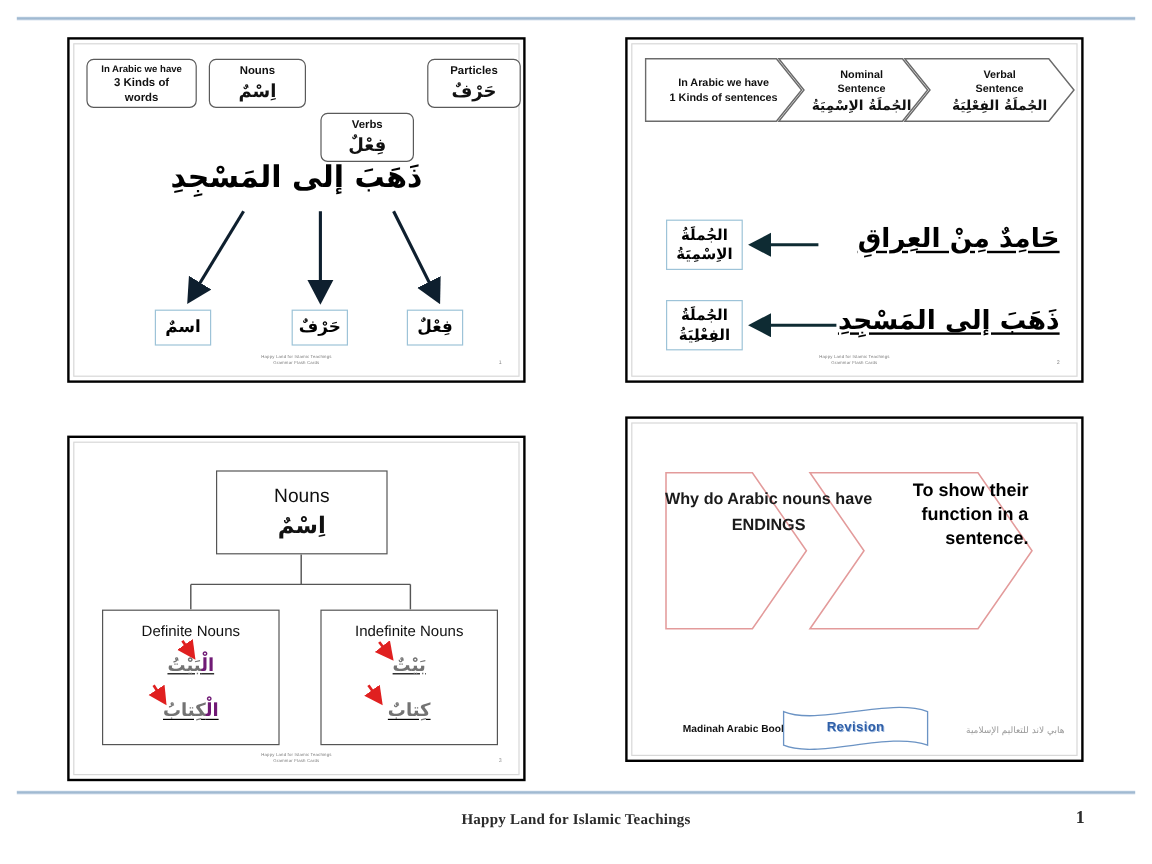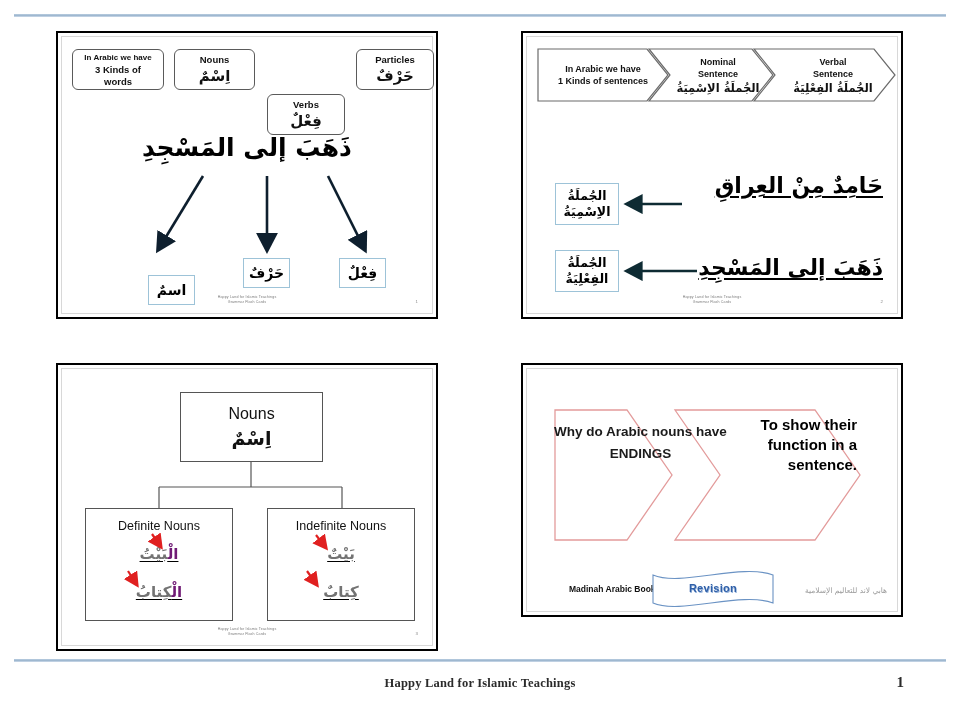--- a/index.html
+++ b/index.html
@@ -43,21 +43,21 @@
     background: #ffffff;
     border: 2.5px solid #000000;
   }
   .slide .inner {
     position: absolute; left: 3px; top: 3px; right: 3px; bottom: 3px;
     border: 1px solid #d8d8d8;
   }
   #slide-1 { left: 56px;  top: 31px;  width: 382px; height: 288px; }
   #slide-2 { left: 521px; top: 31px;  width: 382px; height: 288px; }
   #slide-3 { left: 56px;  top: 363px; width: 382px; height: 288px; }
-  #slide-4 { left: 521px; top: 363px; width: 382px; height: 254px; }
+  #slide-4 { left: 521px; top: 347px; width: 382px; height: 288px; }
 
   
   .slide-credit {
     position: absolute; left: 0; bottom: 8px; width: 100%;
     text-align: center;
     font-size: 3.6px; line-height: 5px; color: #7a7a7a;
     letter-spacing: .15px;
   }
   .slide-num {
     position: absolute; right: 14px; bottom: 9px;
@@ -93,21 +93,21 @@
     text-align: center;
     font-size: 25px; font-weight: 700; color: #000;
   }
 
   .s1-tag {
     position: absolute; top: 221px; height: 30px; width: 47px;
     border: 1.4px solid #9dc3d8;
     display: flex; align-items: center; justify-content: center;
     font-size: 14px; font-weight: 700; color: #000; background: #fff;
   }
-  #s1-t0 { left: 86px; margin-top: 17px; }
+  #s1-t0 { left: 67px; }
   #s1-t1 { left: 181px; }
   #s1-t2 { left: 277px; }
 
   
   .s2-chev-wrap { position: absolute; left: 10px; top: 11px; width: 360px; height: 54px; }
   .s2-chev {
     position: absolute; top: 0; height: 54px;
     display: flex; flex-direction: column;
     align-items: center; justify-content: center;
     text-align: center;
@@ -129,21 +129,21 @@
   }
   .s2-label span { font-size: 12.5px; font-weight: 700; color: #000; }
   #s2-l0 { left: 28px; top: 146px; }
   #s2-l1 { left: 28px; top: 213px; }
 
   .s2-sentence {
     position: absolute; right: 14px;
     font-size: 22px; font-weight: 700; color: #000;
     text-decoration: underline; text-underline-offset: 3px;
   }
-  #s2-s0 { top: 136px; text-decoration: underline; }
+  #s2-s0 { top: 150px; text-decoration: underline; }
   #s2-s1 { top: 218px; }
 
   
   .s3-root {
     position: absolute; left: 118px; top: 23px; width: 143px; height: 70px;
     border: 1.3px solid #555; background: #fff;
     display: flex; flex-direction: column; align-items: center; justify-content: center;
   }
   .s3-root .en { font-size: 16px; font-weight: 400; color: #111; }
   .s3-root .arw { font-size: 19px; font-weight: 700; color: #111; margin-top: 4px; }

